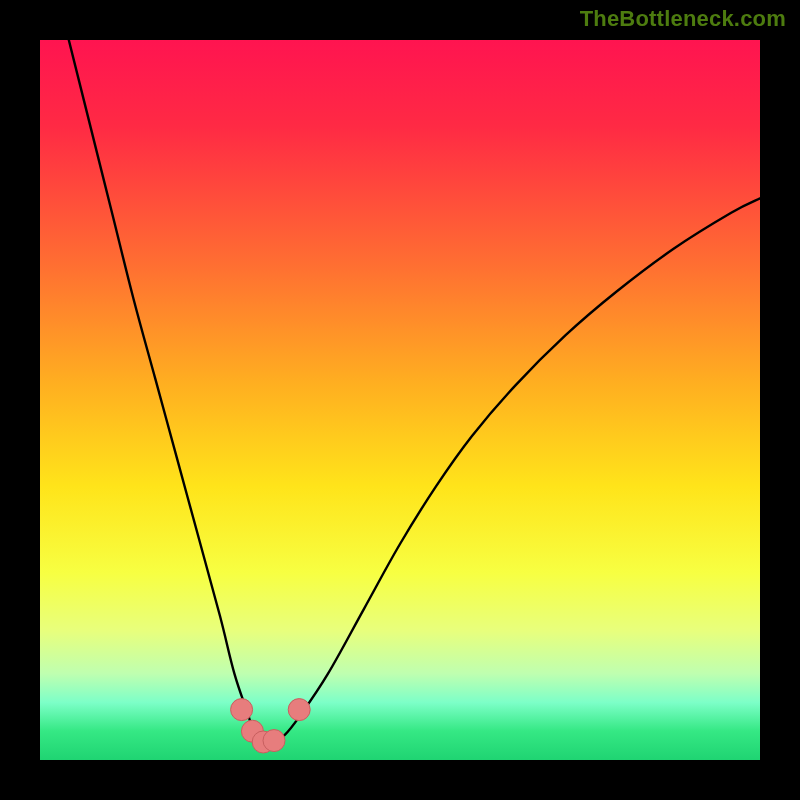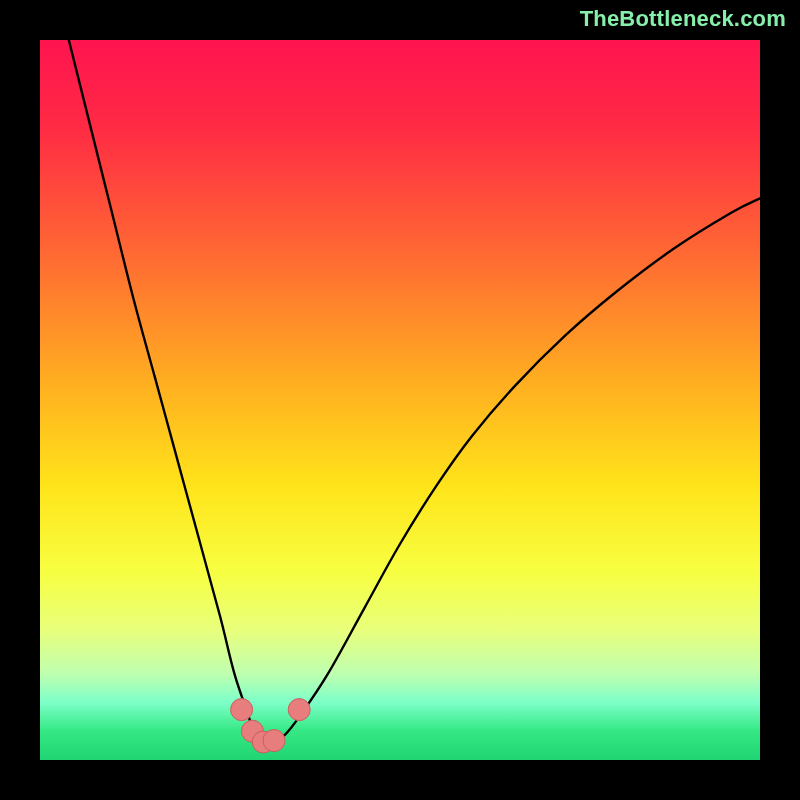--- a/index.html
+++ b/index.html
@@ -18,21 +18,21 @@
     height: 800px;
     background: #000;
   }
   .watermark {
     position: absolute;
     top: 6px;
     right: 14px;
     font-family: Arial, Helvetica, sans-serif;
     font-size: 22px;
     font-weight: 600;
-    color: #86efac;
+    color: #4d7c0f;
     letter-spacing: 0.2px;
   }
   svg.plot {
     position: absolute;
     left: 0;
     top: 0;
   }
 </style>
 </head>
 <body>

